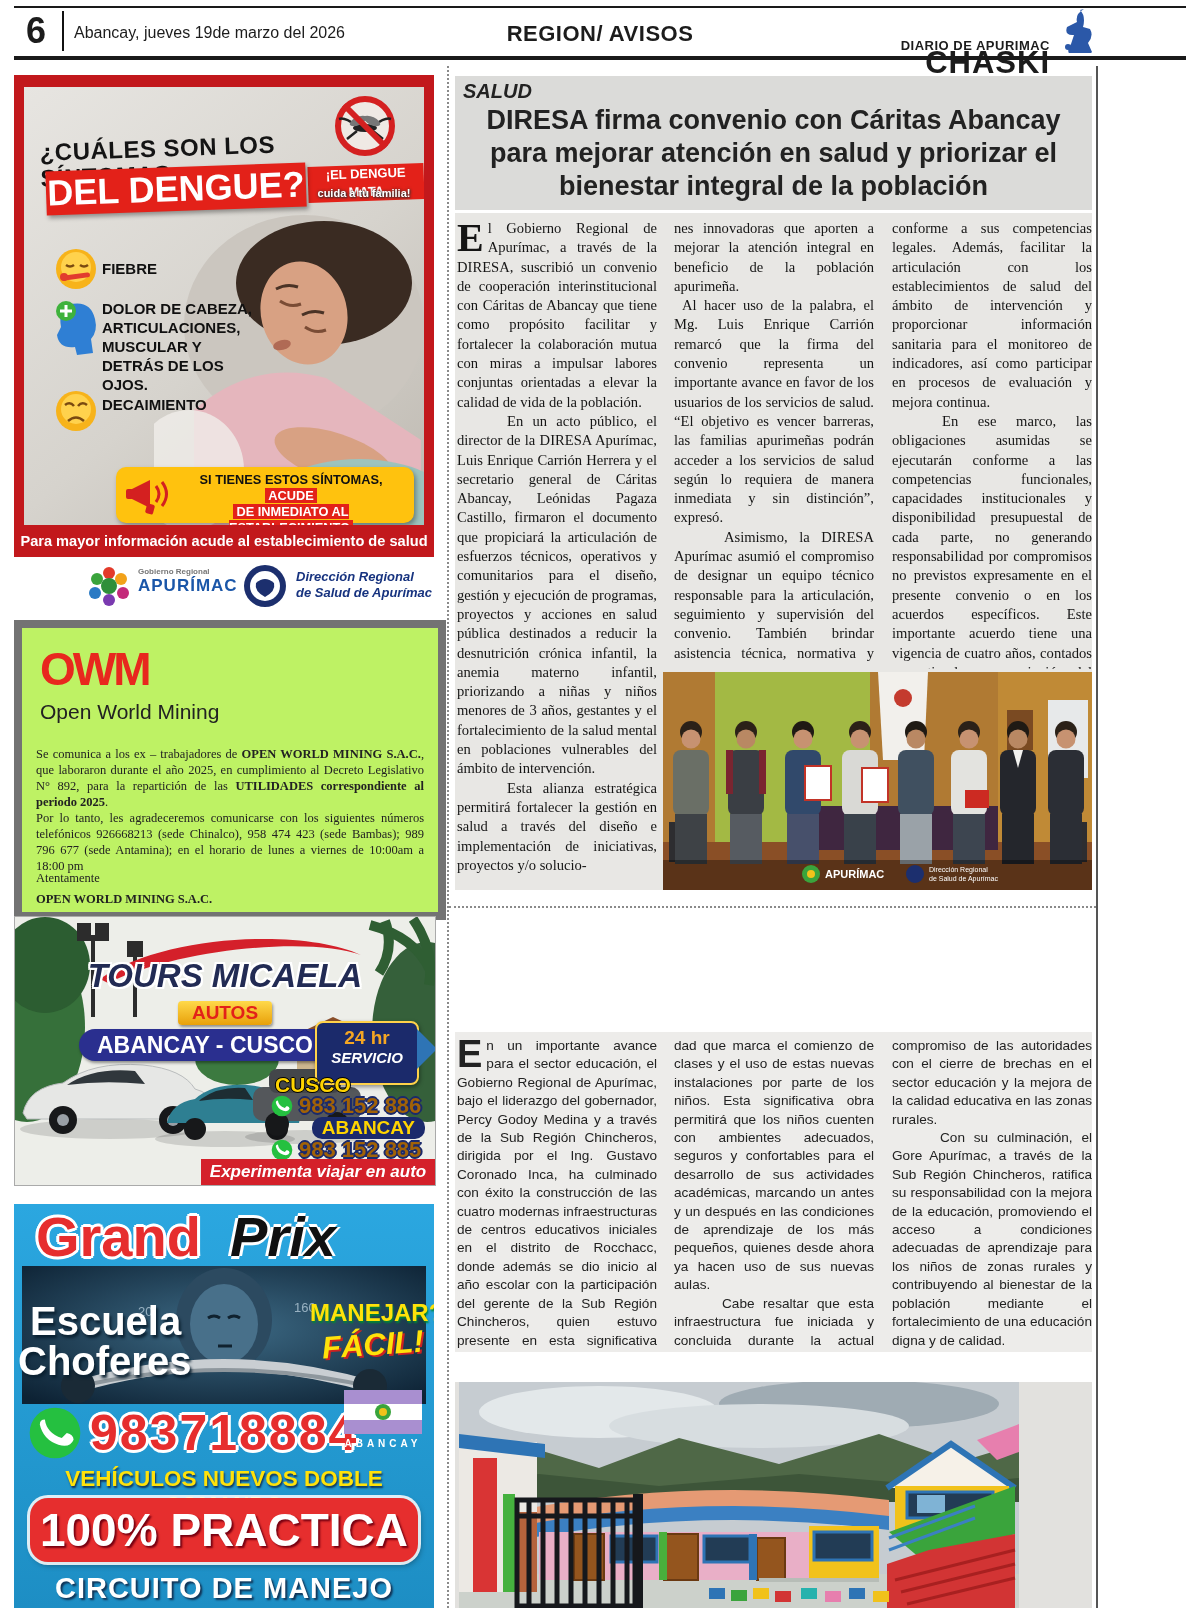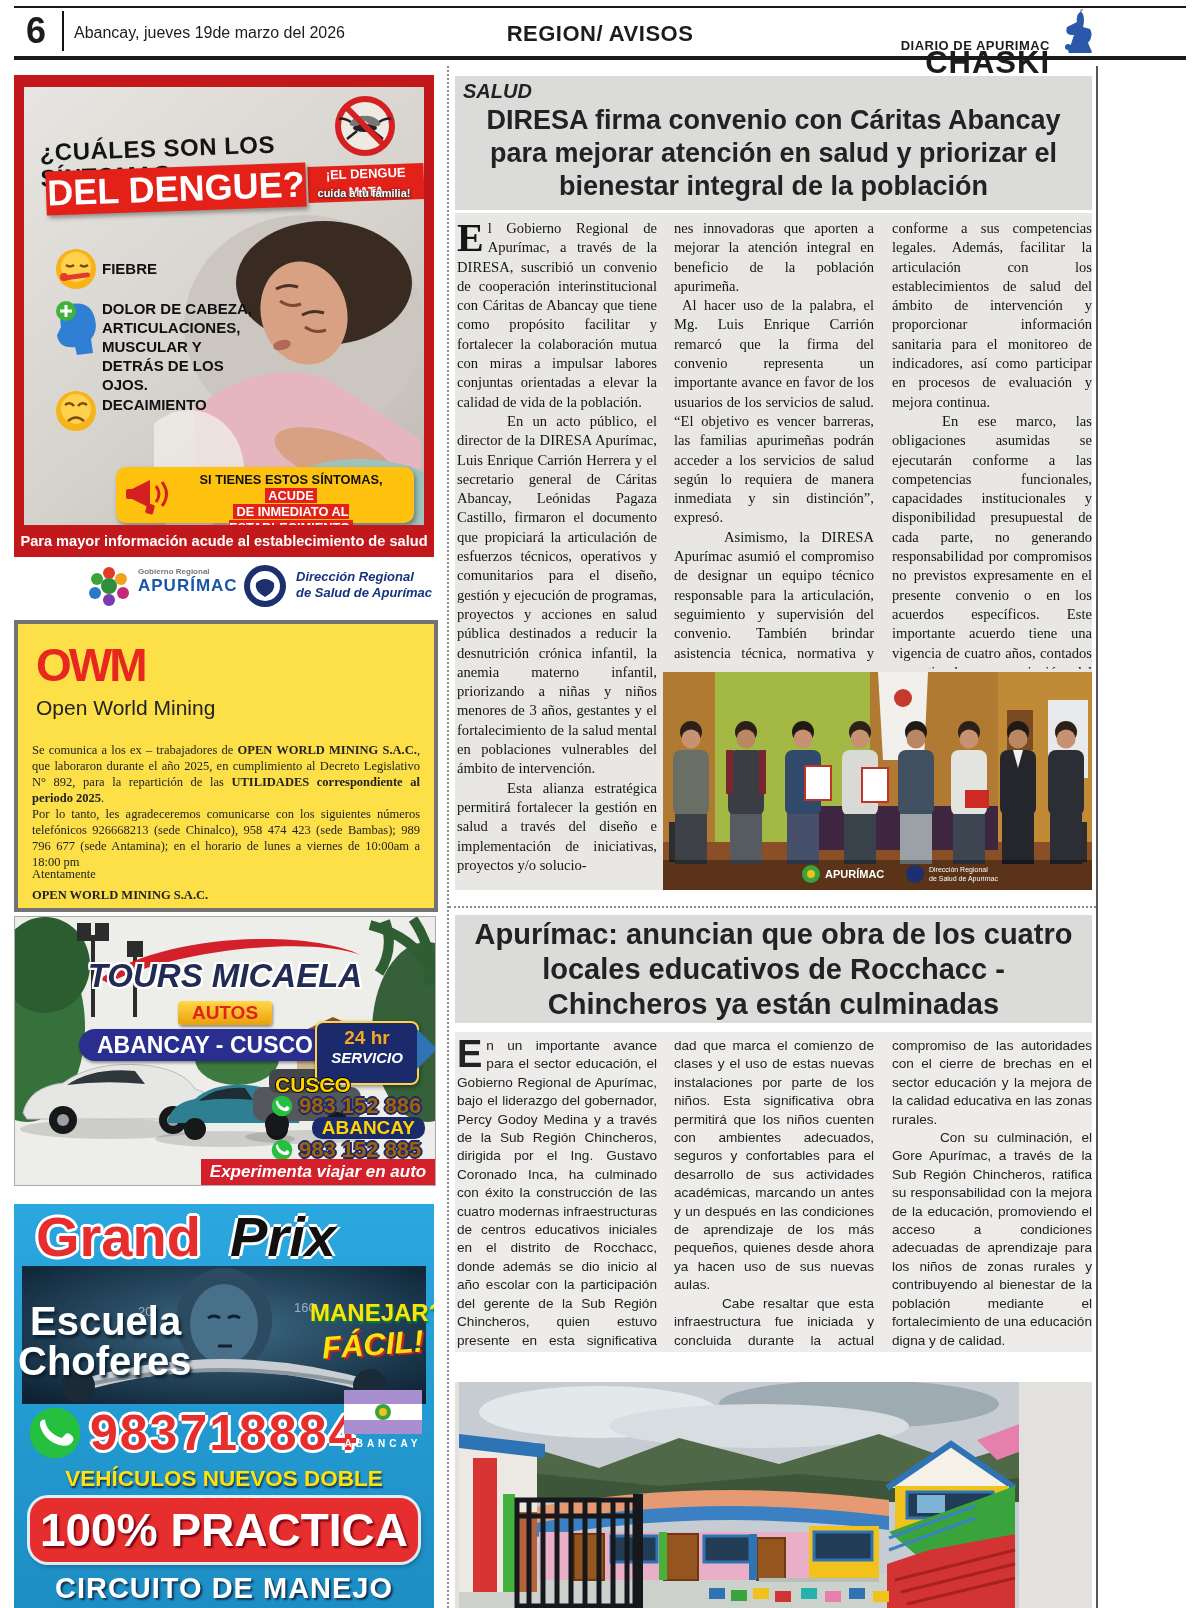--- a/index.html
+++ b/index.html
@@ -23,21 +23,21 @@
   .dsym{font:900 15px/19px "Liberation Sans",sans-serif;color:#101010;}
   .dwarn{background:#ffc20e;border-radius:10px;box-shadow:2px 3px 5px rgba(0,0,0,.35);}
   .dwarn .t{font:900 12.8px/16px "Liberation Sans",sans-serif;color:#111;text-align:center;}
   .dwarn .hl{background:#e32119;color:#fff;padding:0 3px;}
   .dfoot{color:#fff;font:800 14.6px/28px "Liberation Sans",sans-serif;text-align:center;}
   .dlogos{background:#fff;}
   .glab1{font:600 8px/9px "Liberation Sans",sans-serif;color:#777;}
   .glab2{font:800 17px/18px "Liberation Sans",sans-serif;color:#1a56a8;letter-spacing:1px;}
   .glab3{font:italic 800 13px/15px "Liberation Sans",sans-serif;color:#17337f;}
   
-  .owm{background:#fde047;border:4px solid #737373;}
+  .owm{background:#bef264;border:8px solid #737373;}
   .owmlogo{font:900 46px/46px "Liberation Sans",sans-serif;color:#e8281e;letter-spacing:-3px;}
   .owmsub{font:400 21px/24px "Liberation Sans",sans-serif;color:#222;}
   .owmtitle{font:700 13.5px/19px "Liberation Serif",serif;text-align:center;}
   .owmp{font:12.5px/16px "Liberation Serif",serif;text-align:justify;color:#222;margin:0;}
   .owmp b{font-weight:700;}
   
   .tours{overflow:hidden;border:1px solid #aaa;background:#edeee9;}
   .ttitle{font:italic 900 33px/34px "Liberation Sans",sans-serif;color:#222b54;text-align:center;
           text-shadow:-2px 0 #fff,2px 0 #fff,0 -2px #fff,0 2px #fff,-2px -2px #fff,2px 2px #fff,-2px 2px #fff,2px -2px #fff;}
   .tautos{background:linear-gradient(#ffd94a,#e8a00a);color:#e32119;font:900 19px/22px "Liberation Sans",sans-serif;padding:1px 14px;border-radius:4px;display:inline-block;box-shadow:1px 2px 3px rgba(0,0,0,.4);}
@@ -409,23 +409,20 @@
       <rect y="188" width="429" height="30" fill="#000" opacity=".35"></rect>
       <circle cx="148" cy="202" r="9" fill="#3aa43c"></circle>
       <circle cx="148" cy="202" r="4" fill="#f1c21b"></circle>
       <text x="162" y="206" fill="#fff" font-size="11" font-weight="bold" font-family="Liberation Sans">APURÍMAC</text>
       <circle cx="252" cy="202" r="9" fill="#1c2f6e"></circle>
       <text x="266" y="200" fill="#fff" font-size="7" font-family="Liberation Sans">Dirección Regional</text>
       <text x="266" y="209" fill="#fff" font-size="7" font-family="Liberation Sans">de Salud de Apurímac</text>
     </svg>
   </div>
 
-  <div class="abs hblock" style="left:455px;top:915px;width:637px;height:108px">
-    <div class="abs headline2" style="left:10px;top:2px;width:617px">Apurímac: anuncian que obra de los cuatro locales educativos de Rocchacc - Chincheros ya están culminadas</div>
-  </div>
 
   <div class="abs body2" style="left:455px;top:1032px;width:637px;height:320px">
     <div class="abs acol a2" style="left:2px;top:5px;width:200px;height:312px">
       <p><span class="dc2">E</span><span>n un importante avance para el sector educación, el Gobierno Regional de Apurímac, bajo el liderazgo del gobernador, Percy Godoy Medina y a través de la Sub Región Chincheros, dirigida por el Ing. Gustavo Coronado Inca, ha culminado con éxito la construcción de las cuatro modernas infraestructuras de centros educativos iniciales en el distrito de Rocchacc, donde además se dio inicio al año escolar con la participación del gerente de la Sub Región Chincheros, quien estuvo presente en esta significativa activi-</span></p>
     </div>
     <div class="abs acol a2" style="left:219px;top:5px;width:200px;height:312px">
       <p>dad que marca el comienzo de clases y el uso de estas nuevas instalaciones por parte de los niños.  Esta significativa obra permitirá que los niños cuenten con ambientes adecuados, seguros y confortables para el desarrollo de sus actividades académicas, marcando un antes y un después en las condiciones de aprendizaje de los más pequeños, quienes desde ahora ya hacen uso de sus nuevas aulas.</p>
       <p class="ind">Cabe resaltar que esta infraestructura fue iniciada y concluida durante la actual gestión regional, reafirmando el</p>
     </div>
     <div class="abs acol a2" style="left:437px;top:5px;width:200px;height:312px">

